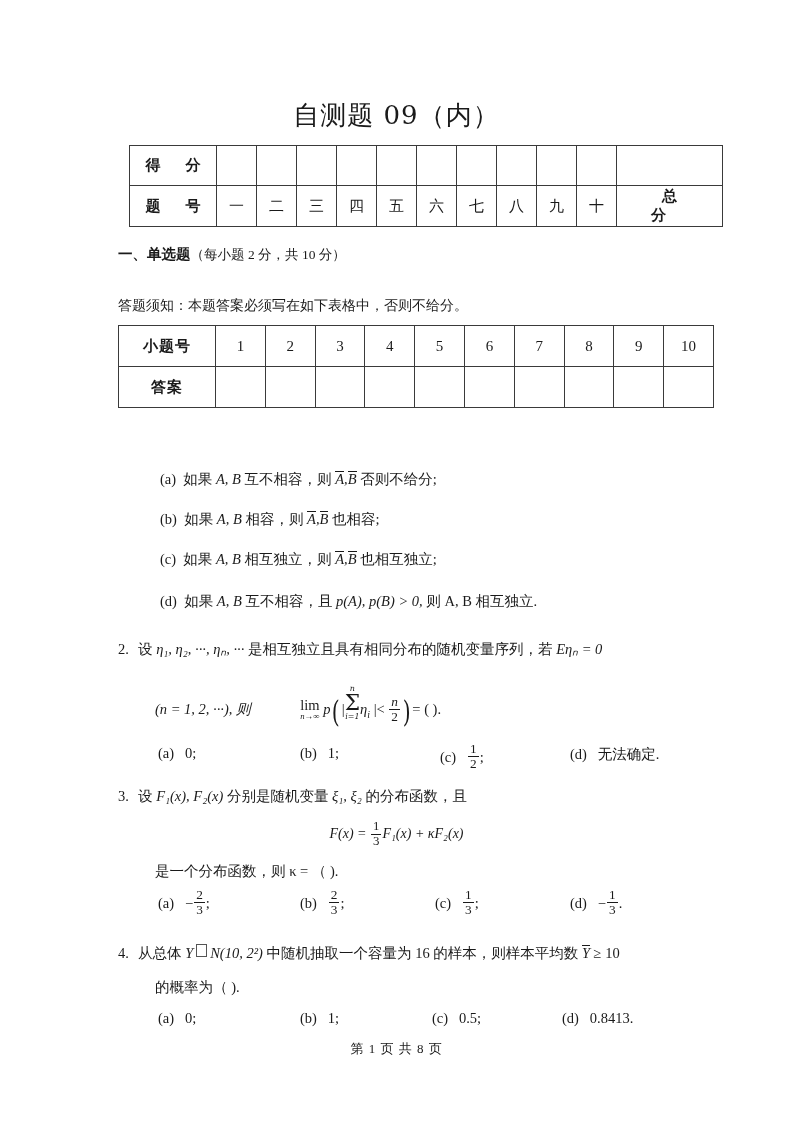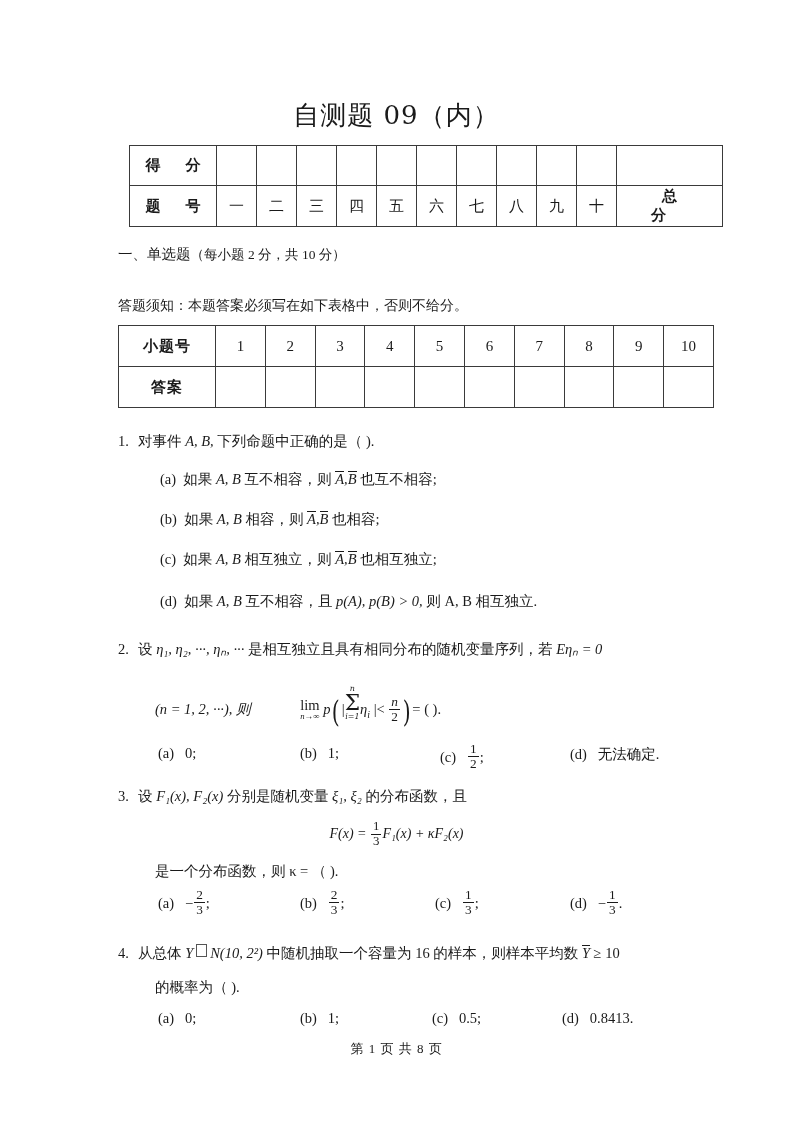--- a/index.html
+++ b/index.html
@@ -69,21 +69,21 @@
 
   
   .sec-head {
     position: absolute;
     left: 118px;
     top: 245px;
     font-size: 14.5px;
     white-space: nowrap;
   }
   .sec-head .sec-bold {
-    font-weight: normal;
+    font-weight: bold;
     font-family: "DejaVu Serif", "Liberation Serif", serif;
   }
   .sec-head .sec-note {
     font-weight: normal;
     font-size: 13.5px;
   }
 
   
   .notice {
     position: absolute;
@@ -292,26 +292,23 @@
       <td class="num"></td>
       <td class="num"></td>
       <td class="num"></td>
       <td class="num"></td>
       <td class="num"></td>
       <td class="num"></td>
     </tr>
   </tbody>
     </table>
 
-  <div class="q" style="left:118px; top:432px;">
-    <span class="qnum">1.</span><span>对事件 </span><span class="it">A, B,</span><span> 下列命题中正确的是（      ).</span>
-  </div>
 
   <div class="opt-row" style="left:160px; top:470px;">
-    <span class="opt-lbl">(a)</span>&nbsp;&nbsp;<span>如果 </span><span class="it">A, B</span><span> 互不相容，则 </span><span class="ovl">A</span><span class="it">,</span><span class="ovl">B</span><span> 也互不相容;</span>
+    <span class="opt-lbl">(a)</span>&nbsp;&nbsp;<span>如果 </span><span class="it">A, B</span><span> 互不相容，则 </span><span class="ovl">A</span><span class="it">,</span><span class="ovl">B</span><span> 否则不给分;</span>
   </div>
 
   <div class="opt-row" style="left:160px; top:510px;">
     <span class="opt-lbl">(b)</span>&nbsp;&nbsp;<span>如果 </span><span class="it">A, B</span><span> 相容，则 </span><span class="ovl">A</span><span class="it">,</span><span class="ovl">B</span><span> 也相容;</span>
   </div>
 
   <div class="opt-row" style="left:160px; top:550px;">
     <span class="opt-lbl">(c)</span>&nbsp;&nbsp;<span>如果 </span><span class="it">A, B</span><span> 相互独立，则 </span><span class="ovl">A</span><span class="it">,</span><span class="ovl">B</span><span> 也相互独立;</span>
   </div>
 

